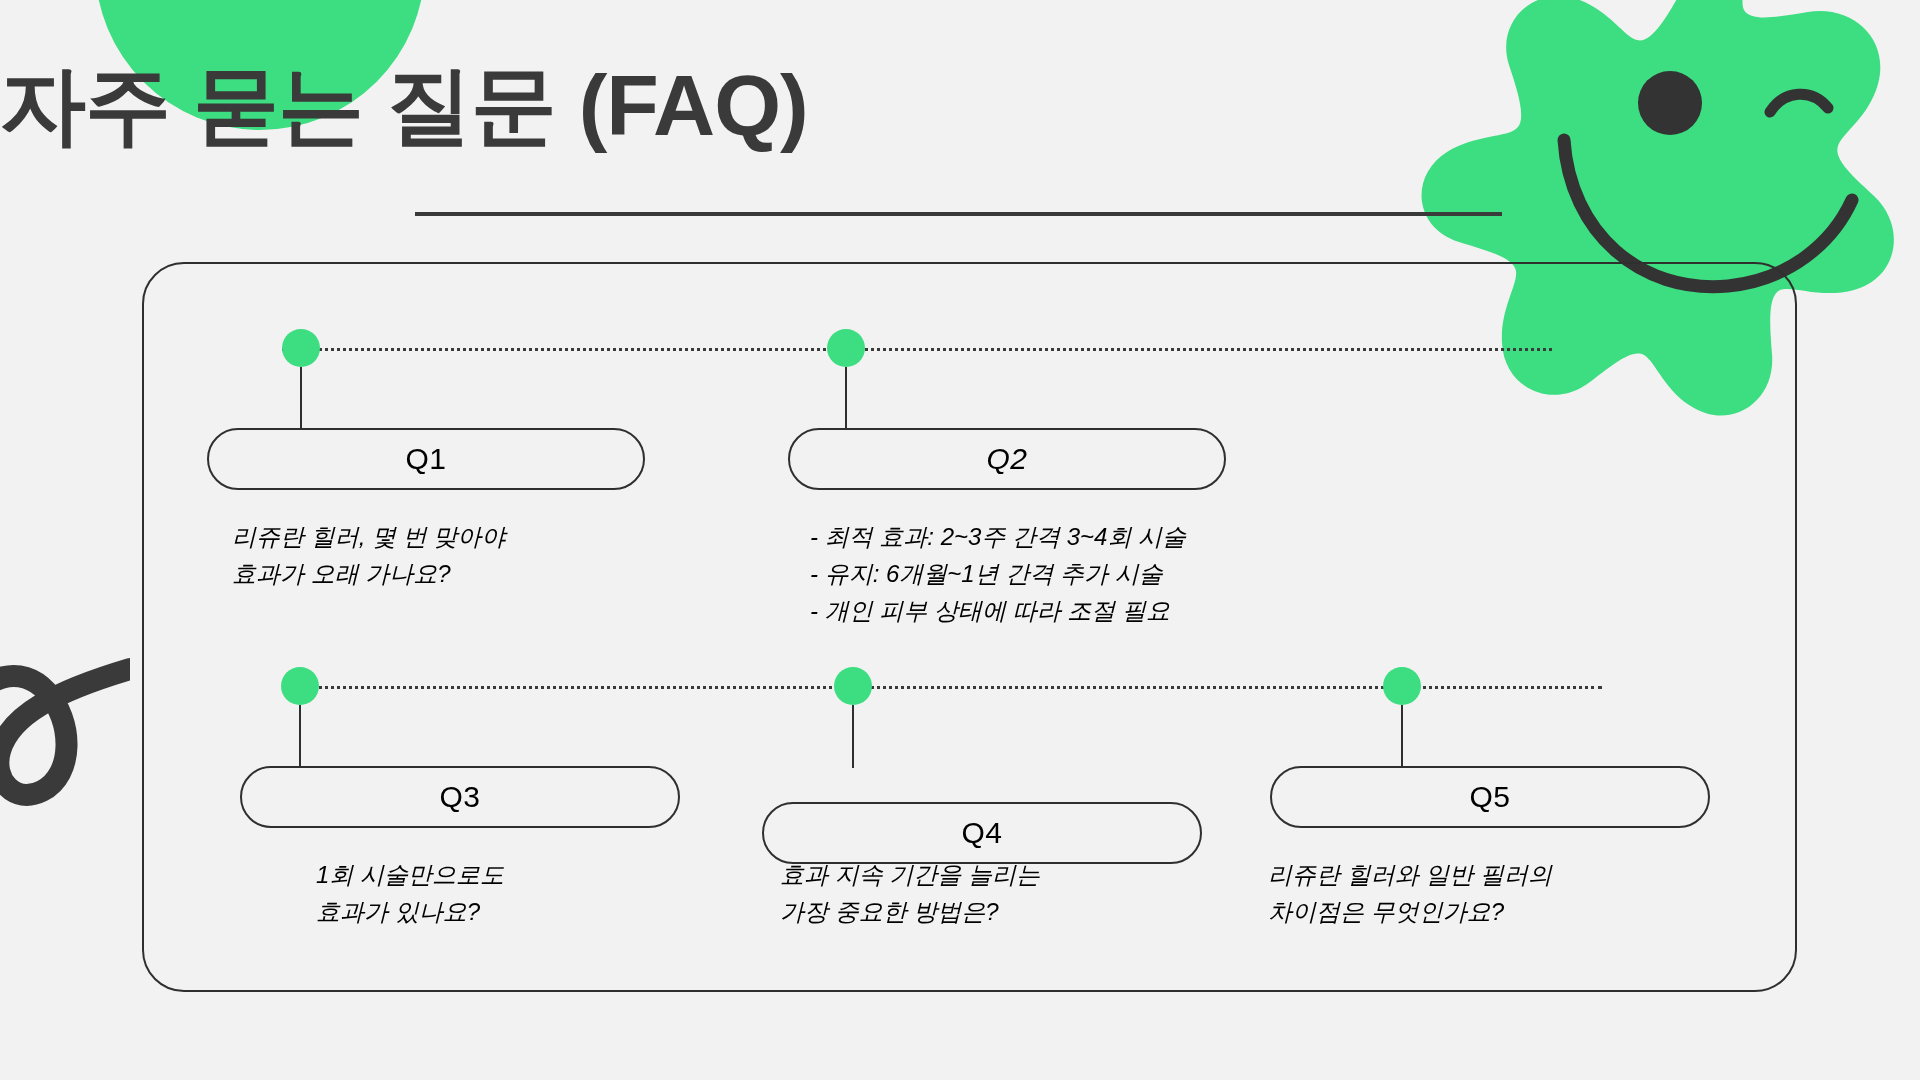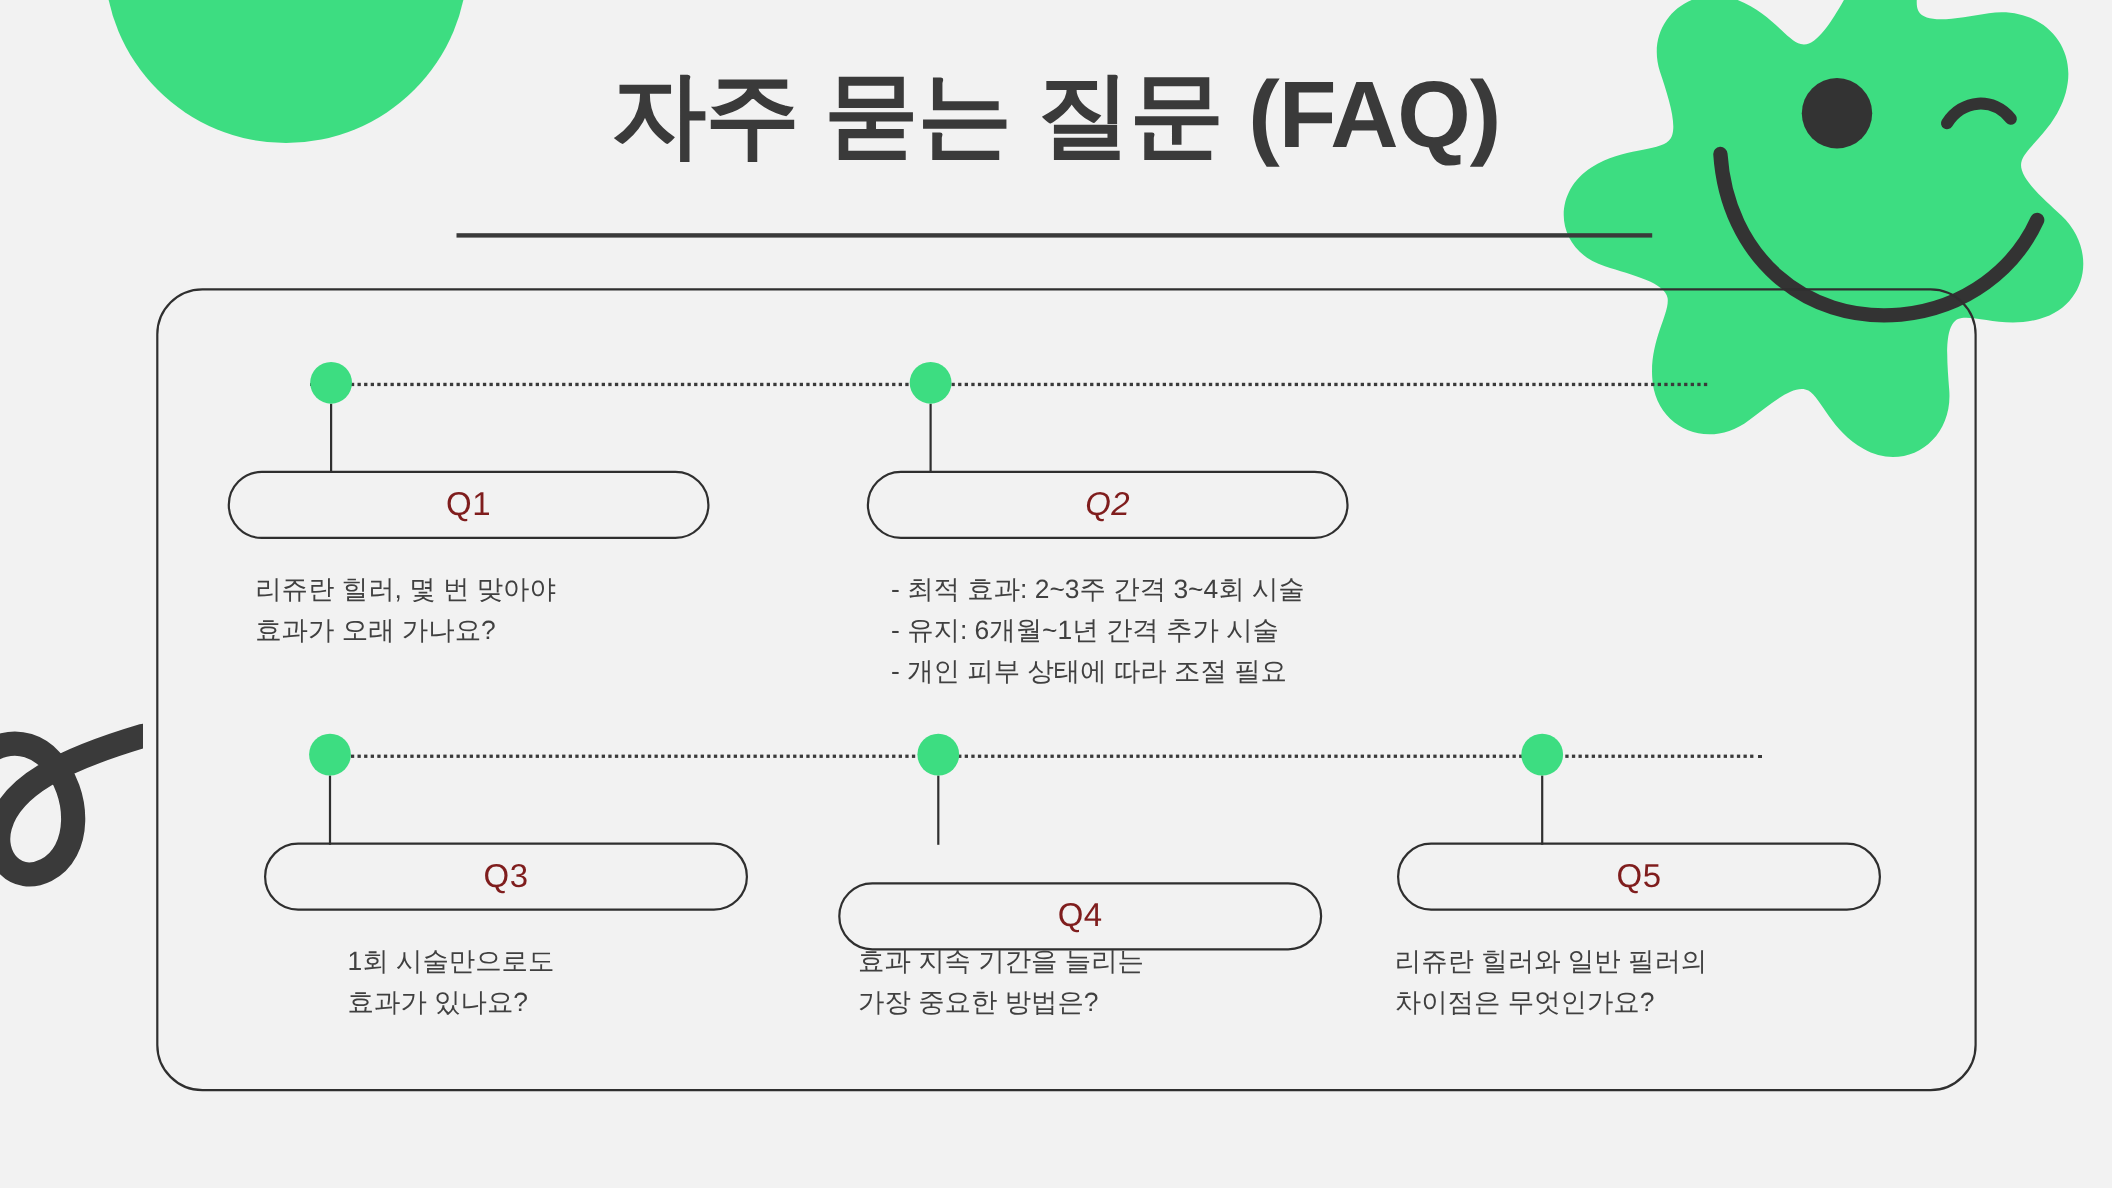--- a/index.html
+++ b/index.html
@@ -44,21 +44,21 @@
     height: 220px;
     pointer-events: none;
   }
 
   
   .title-wrap {
     position: absolute;
     left: 0;
     right: 0;
     top: 58px;
-    text-align: center;
+    text-align: left;
   }
   .title {
     display: inline-block;
     font-size: 86px;
     font-weight: 700;
     color: #3a3a3a;
     letter-spacing: -1px;
     line-height: 1.1;
     white-space: nowrap;
   }
@@ -112,31 +112,32 @@
     border-radius: 34px;
     box-sizing: border-box;
     display: flex;
     align-items: center;
     justify-content: center;
     background: transparent;
     z-index: 2;
   }
   .pill-label {
     font-size: 30px;
-    color: #7f1d1d;
+    color: #000000;
     font-weight: 400;
     letter-spacing: 0.5px;
   }
 
   .answer {
     position: absolute;
     font-size: 24px;
     line-height: 1.55;
-    color: #404040;
+    color: #000000;
     white-space: pre-line;
+    font-style: italic;
   }
 </style>
 </head>
 <body>
 
 <div id="stage">
 
   <div class="deco-circle"></div>
 
   <svg class="deco-flower" viewBox="0 0 620 620">

